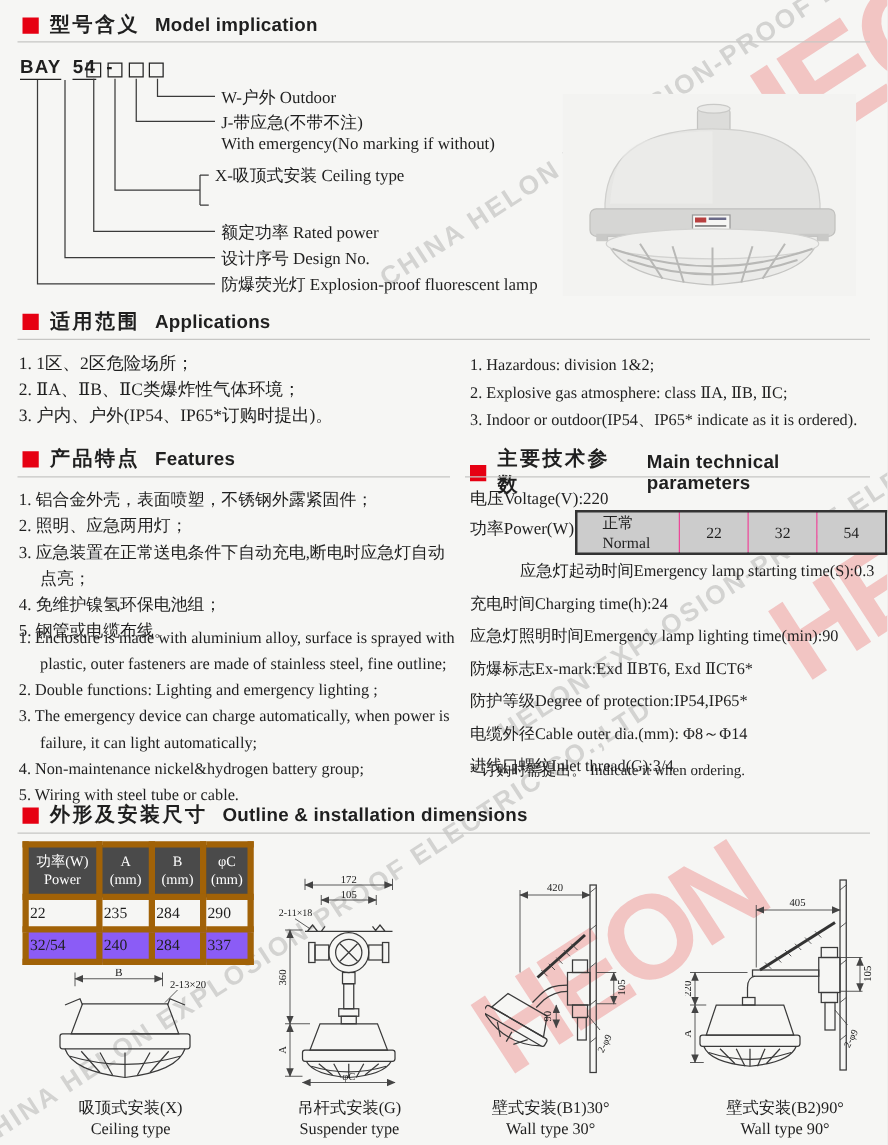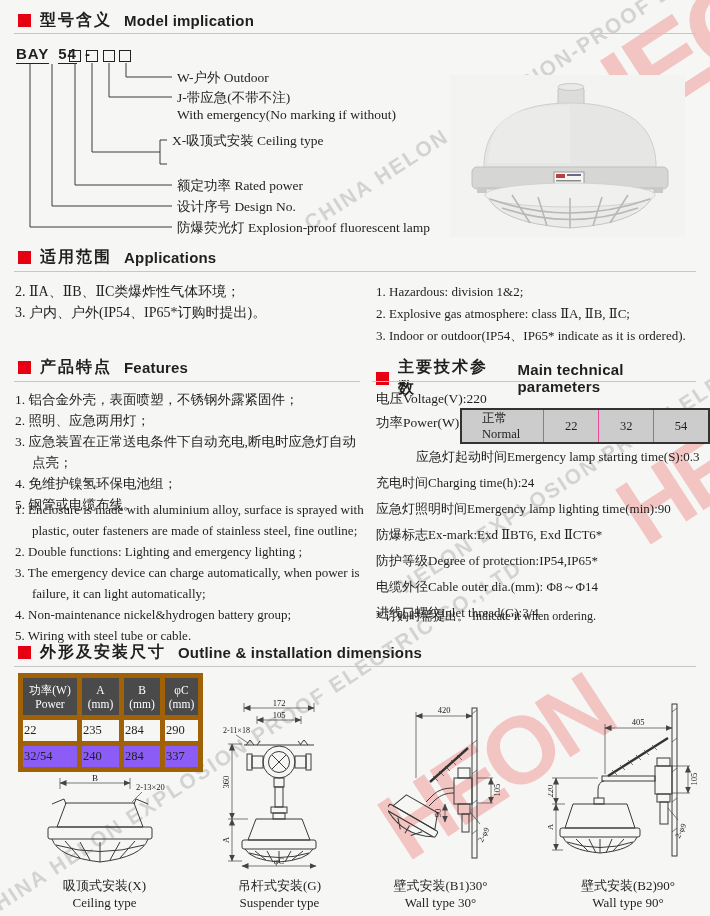--- a/index.html
+++ b/index.html
@@ -121,20 +121,21 @@
   </svg>
 
   <div class="abs sec-title" style="left:18px;top:247px;">
     <span class="red-sq"></span>
     <span class="t-zh">适用范围</span>
     <span class="t-en">Applications</span>
   </div>
   <div class="abs hr" style="left:14px;top:271px;width:682px;"></div>
 
   <div class="abs txt" style="left:15px;top:281px;width:356px;">
+    <div class="li">1. 1区、2区危险场所；</div>
     <div class="li">2. ⅡA、ⅡB、ⅡC类爆炸性气体环境；</div>
     <div class="li">3. 户内、户外(IP54、IP65*订购时提出)。</div>
   </div>
   <div class="abs small" style="left:376px;top:281px;width:332px;line-height:22px;">
     <div class="li">1. Hazardous: division 1&amp;2;</div>
     <div class="li">2. Explosive gas  atmosphere: class ⅡA, ⅡB, ⅡC;</div>
     <div class="li">3. Indoor or outdoor(IP54、IP65* indicate as it is ordered).</div>
   </div>
 
   <div class="abs sec-title" style="left:18px;top:357px;">

